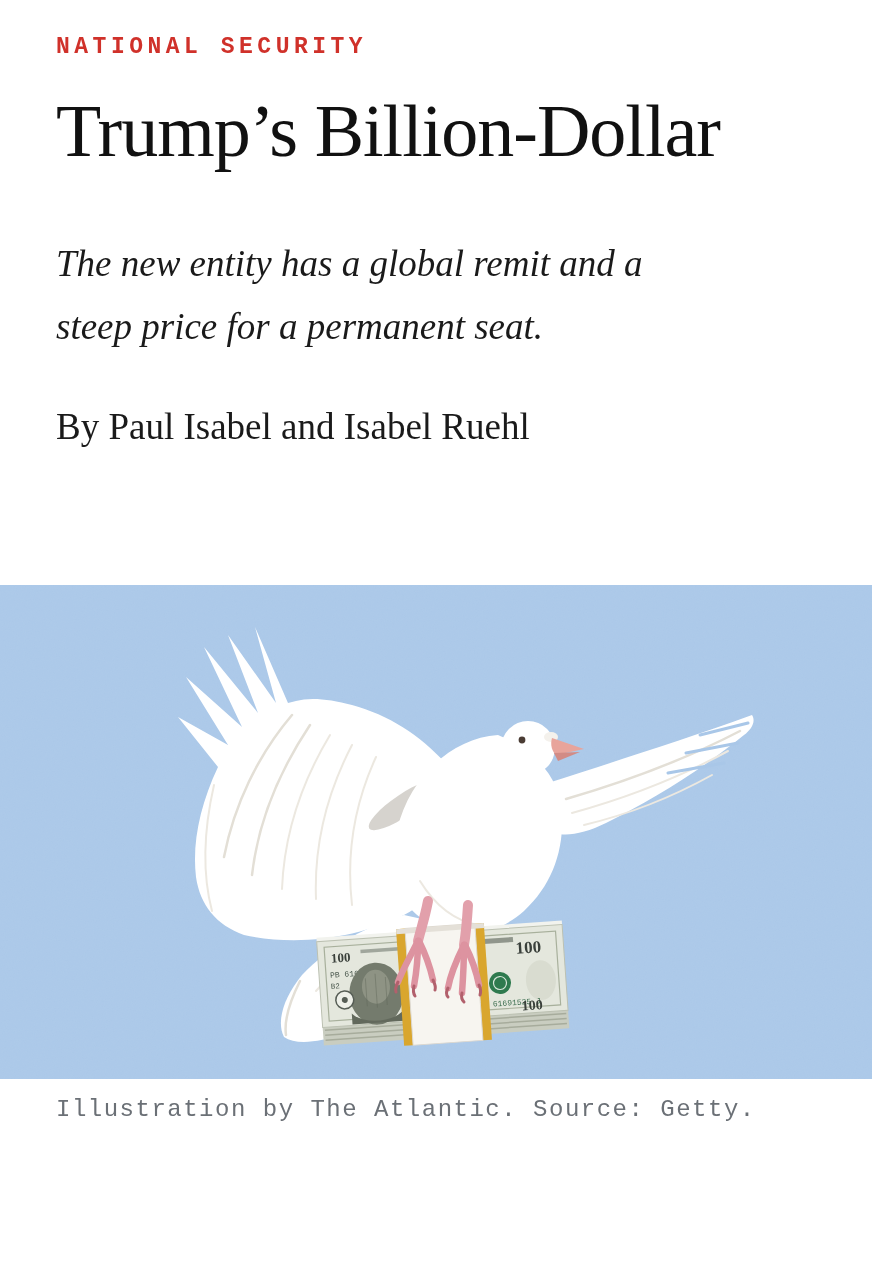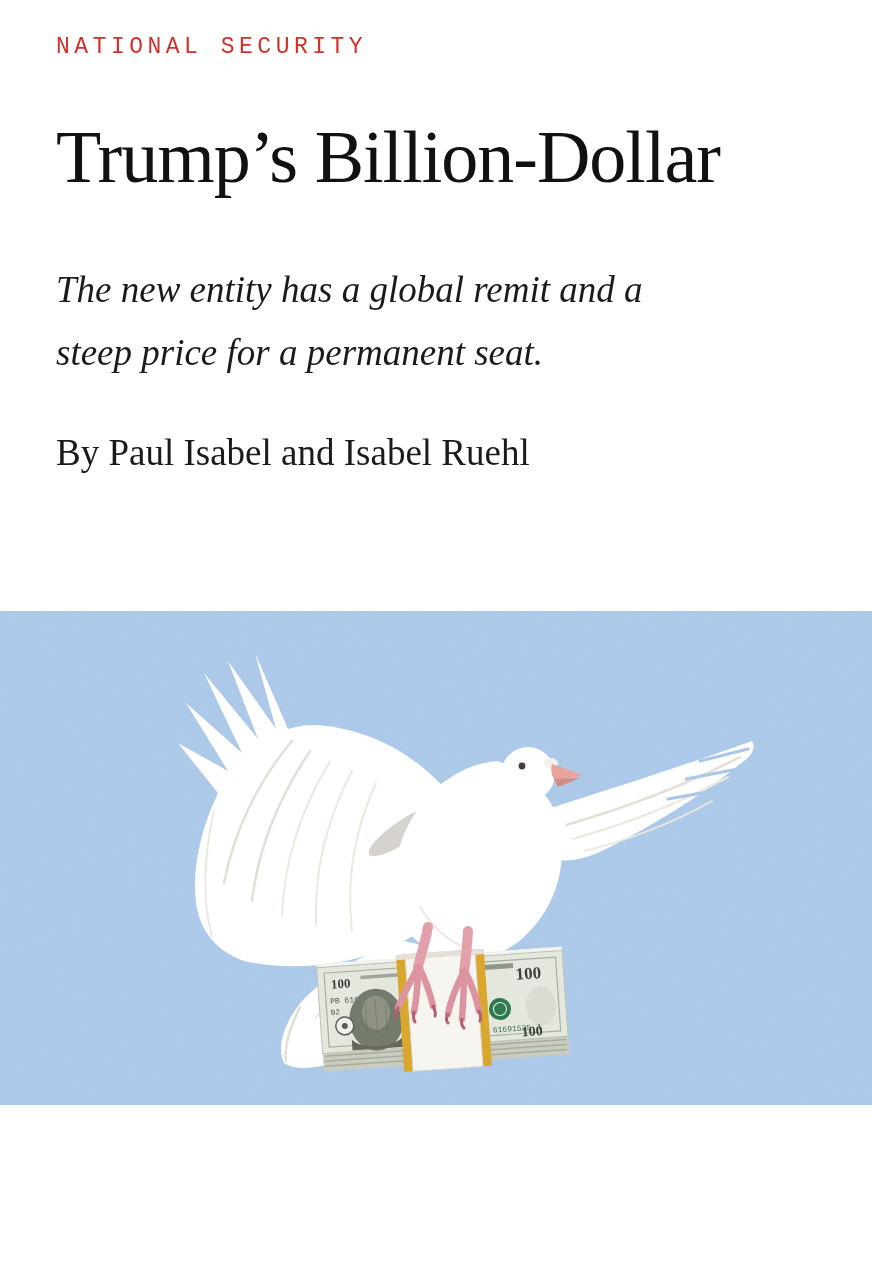--- a/index.html
+++ b/index.html
@@ -23,23 +23,24 @@
   .article-header{padding:0 56px;}
   .kicker{
     display:inline-block;
     margin-top:33px;
     font-family:"Liberation Mono", monospace;
     font-size:23px;line-height:28px;
     letter-spacing:4.5px;
     color:var(--kicker-red);
     text-decoration:none;
     cursor:pointer;
+    font-weight:bold;
   }
   .headline{
-    margin:54px 0 0 0;
+    margin:28px 0 0 0;
     font-size:74px;
     line-height:85px;
     font-weight:400;
     letter-spacing:-1px;
     color:var(--headline-black);
   }
   .hl-line{display:block;}
   .dek{
     margin:58px 0 0 0;
     font-size:37px;
@@ -243,14 +244,15 @@
             <path class="claw" d="M 398 397 C 396 401 395 404 396 407"></path>
             <path class="claw" d="M 414 401 C 413 405 413 408 415 411"></path>
             <path class="claw" d="M 433 395 C 435 399 436 402 435 405"></path>
             <path class="claw" d="M 448 403 C 446 407 446 410 448 412"></path>
             <path class="claw" d="M 462 408 C 461 412 462 415 464 417"></path>
             <path class="claw" d="M 479 400 C 481 404 481 407 480 410"></path>
           </g>
         </g>
       </svg>
     </div>
+    <figcaption class="credit">Illustration by The Atlantic. Source: Getty.</figcaption>
   </figure>
 </article>
 
 </body></html>

